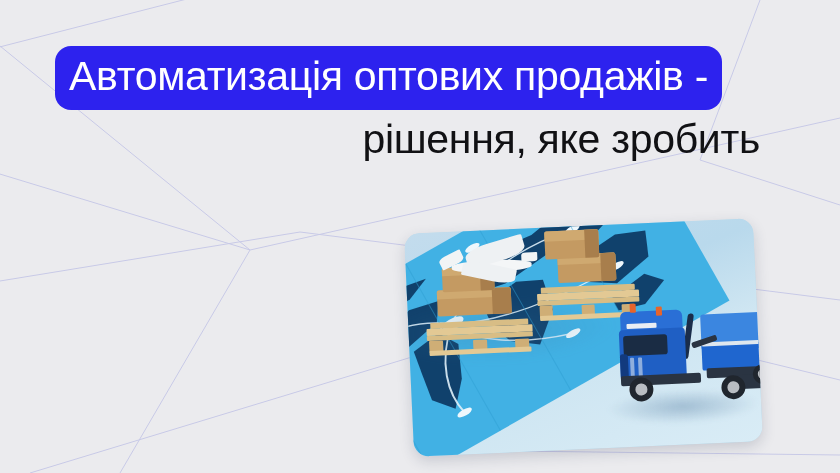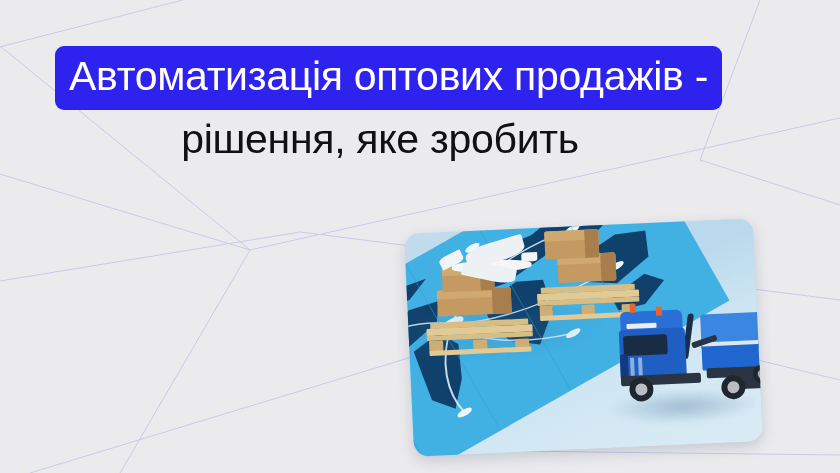--- a/index.html
+++ b/index.html
@@ -25,26 +25,26 @@
     line-height:58px;
     letter-spacing:-0.3px;
     color:#111114;
     font-weight:400;
   }
   .hl-line{display:block;white-space:nowrap;}
   .hl-line .mark{
     display:inline-block;
     background:#2d22ee;
     color:#ffffff;
-    border-radius:9px;
+    border-radius:16px;
     padding:6px 14px 9px 14px;
     line-height:49px;
   }
   .line1{text-align:left;padding-left:55px;}
-  .line2{padding-right:40px;text-align:center;}
+  .line2{padding-right:40px;}
   .line3{padding-right:152px;}
 
   
   .photo-card{
     position:absolute;
     left:409px;top:226px;
     width:349px;height:223px;
     border-radius:15px;
     overflow:hidden;
     transform:rotate(-2.6deg);

